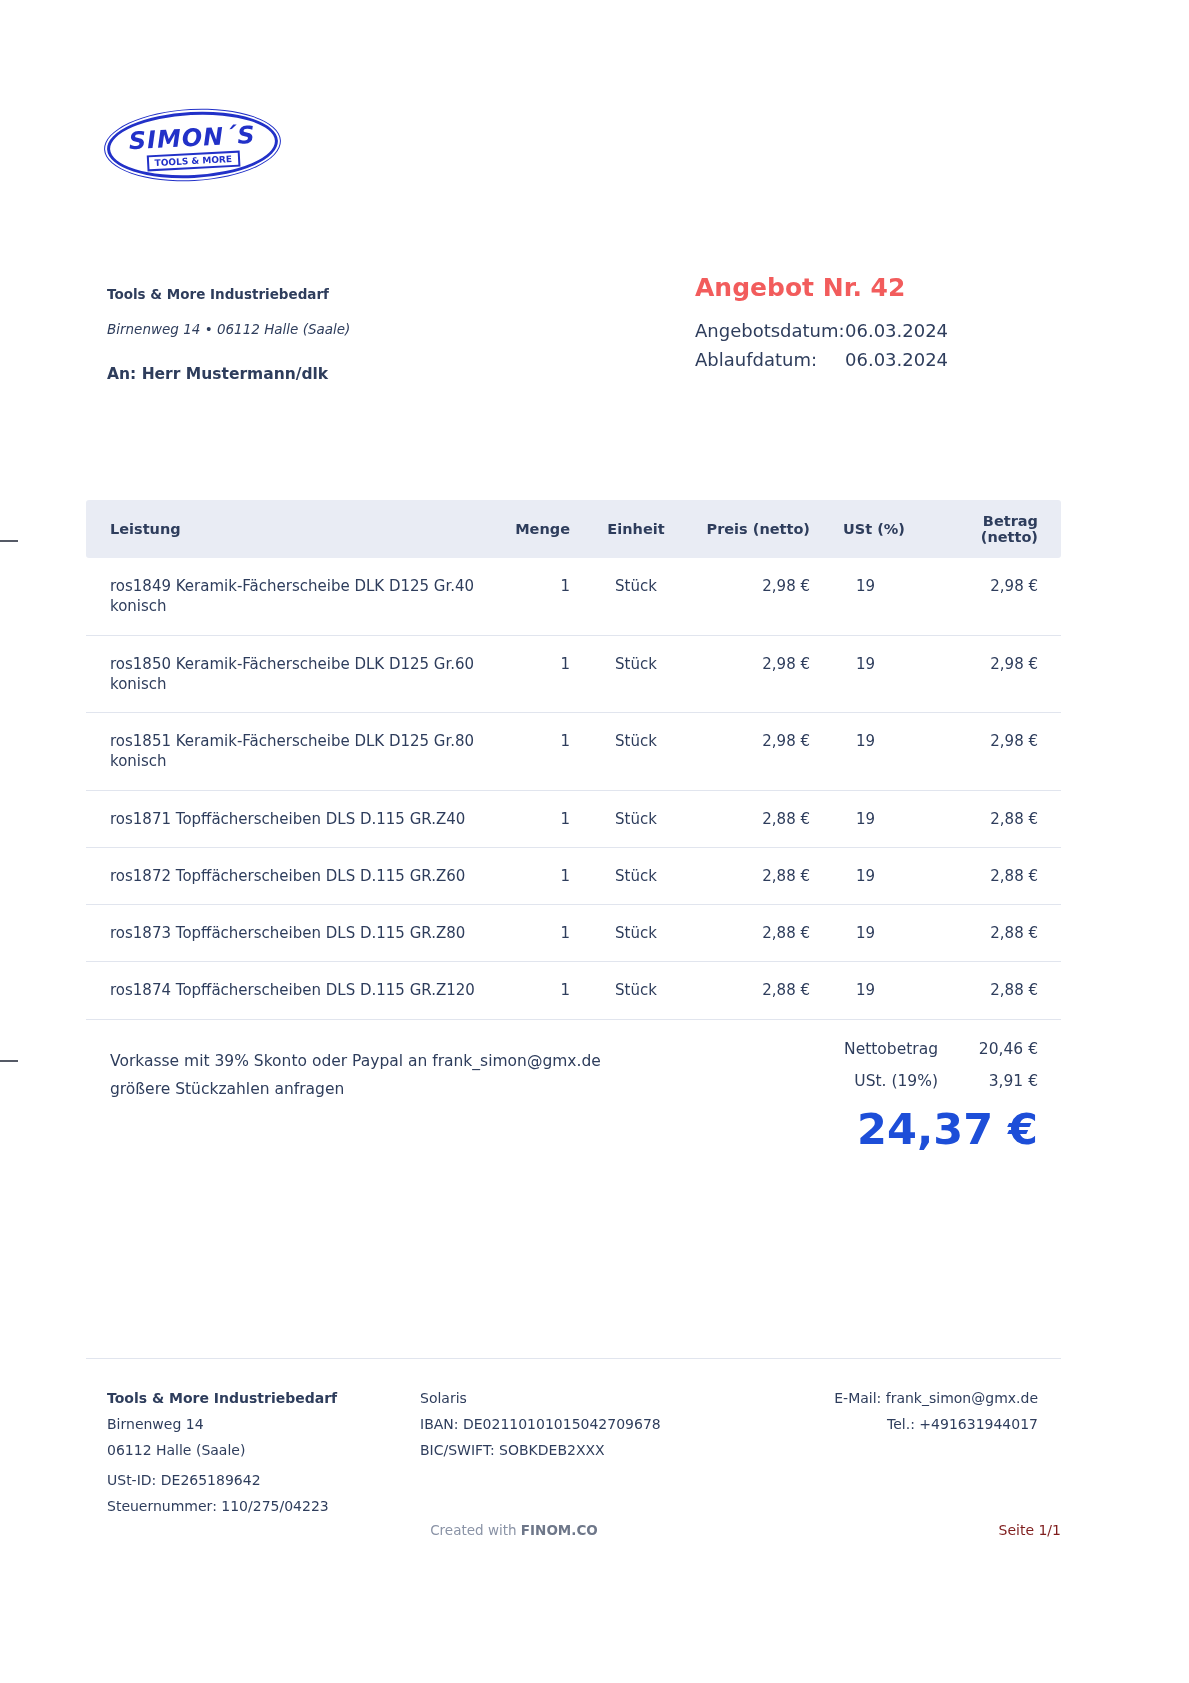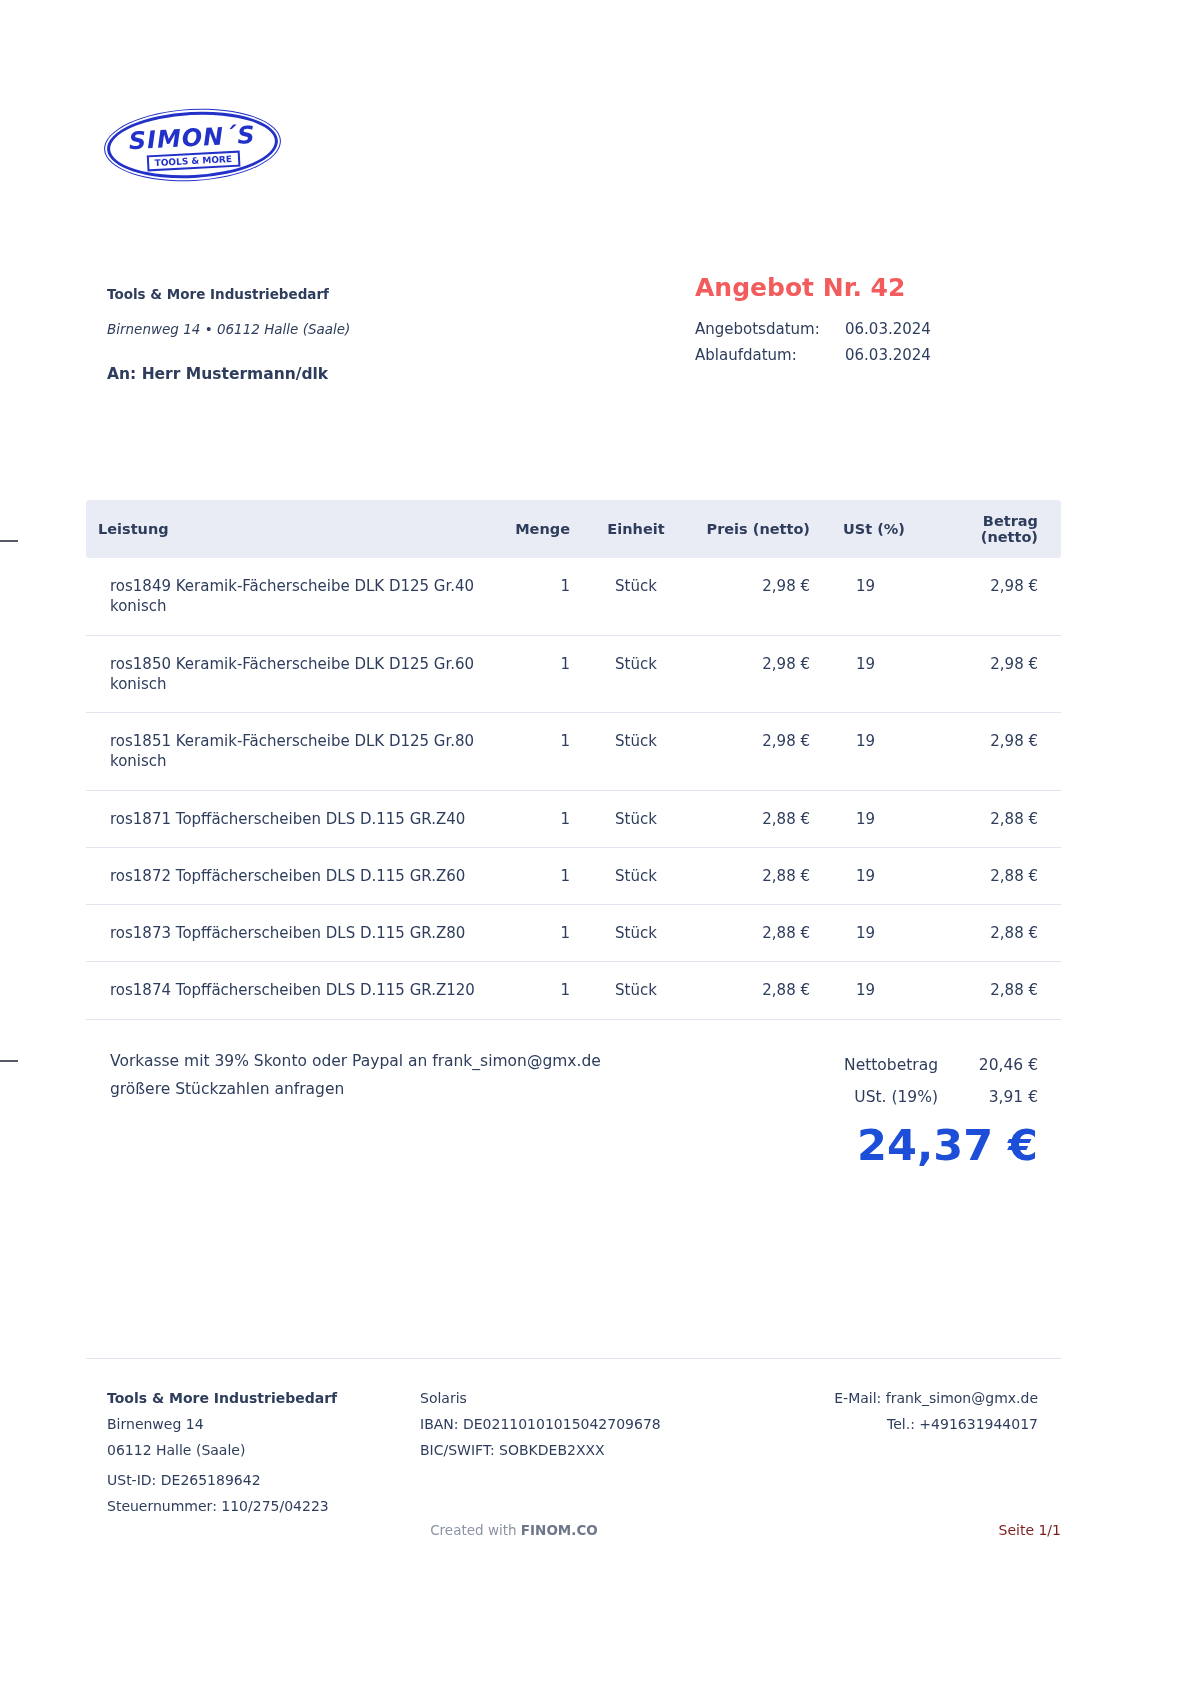--- a/index.html
+++ b/index.html
@@ -94,21 +94,21 @@
   .offer-title {
     color: #f25c5c;
     font-size: 25px;
     font-weight: bold;
     margin-bottom: 18px;
   }
   .offer-dates {
     display: grid;
     grid-template-columns: 150px auto;
     row-gap: 8px;
-    font-size: 15px;
+    font-size: 18px;
   }
 
   
   .items-table-wrap {
     position: absolute;
     left: 86px;
     top: 500px;
     width: 975px;
   }
   table.items {
@@ -124,21 +124,21 @@
   table.items col.c-ust    { width: 95px; }
   table.items col.c-betrag { width: 140px; }
 
   table.items thead th {
     background: #e9ecf4;
     font-weight: bold;
     font-size: 14.5px;
     padding: 13px 0;
     color: #2e3d5c;
   }
-  table.items th.h-desc   { text-align: left;  padding-left: 12px; border-radius: 3px 0 0 3px; }
+  table.items th.h-desc   { text-align: left;  padding-left: 24px; border-radius: 3px 0 0 3px; }
   table.items th.h-menge  { text-align: right; padding-right: 16px; }
   table.items th.h-einheit{ text-align: center; }
   table.items th.h-preis  { text-align: right; padding-right: 16px; }
   table.items th.h-ust    { text-align: right; padding-right: 16px; }
   table.items th.h-betrag { text-align: right; padding-right: 23px; border-radius: 0 3px 3px 0; }
 
   table.items tbody td {
     padding: 18px 0;
     border-bottom: 1px solid #e1e5ee;
     vertical-align: top;
@@ -161,21 +161,21 @@
   .summary-notes {
     position: absolute;
     left: 24px;
     top: 8px;
     font-size: 15.5px;
     line-height: 1.8;
   }
   .summary-amounts {
     position: absolute;
     right: 23px;
-    top: 16px;
+    top: 0;
     text-align: right;
   }
   .amount-row {
     display: flex;
     justify-content: flex-end;
     gap: 20px;
     font-size: 15.5px;
     margin-bottom: 14px;
     align-items: baseline;
   }

